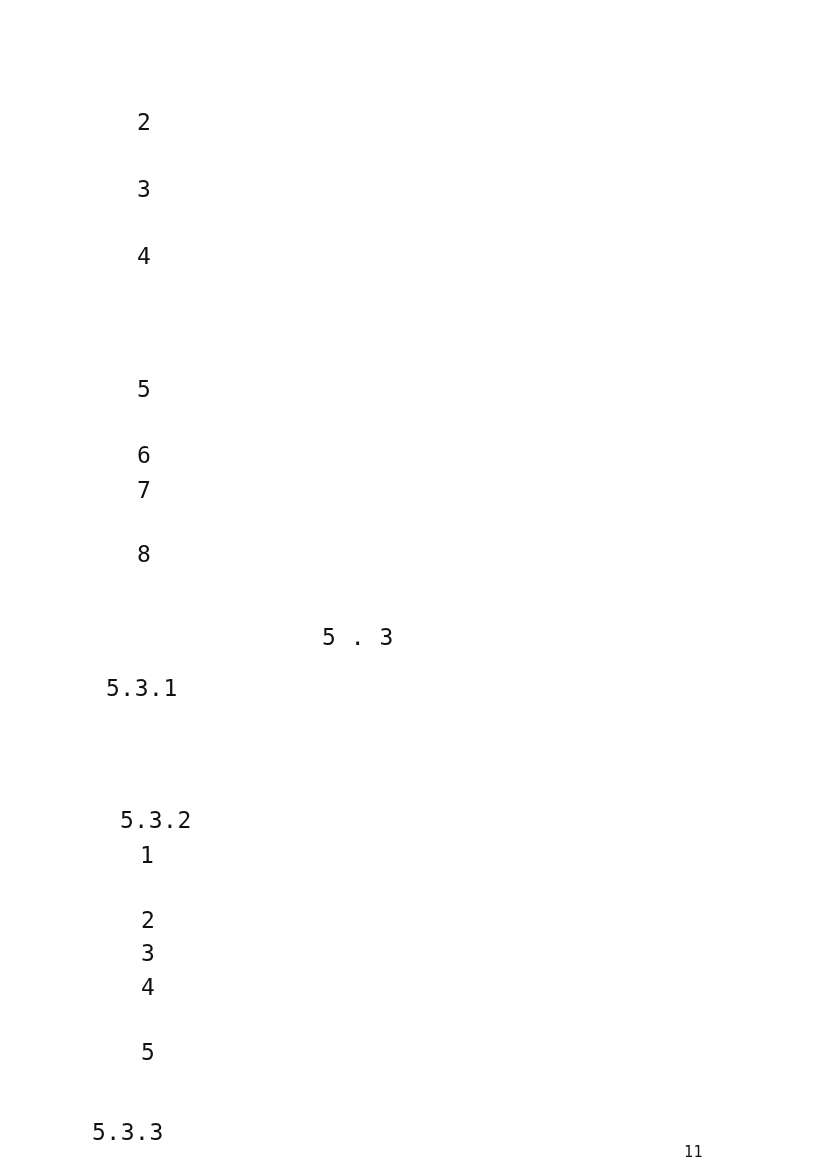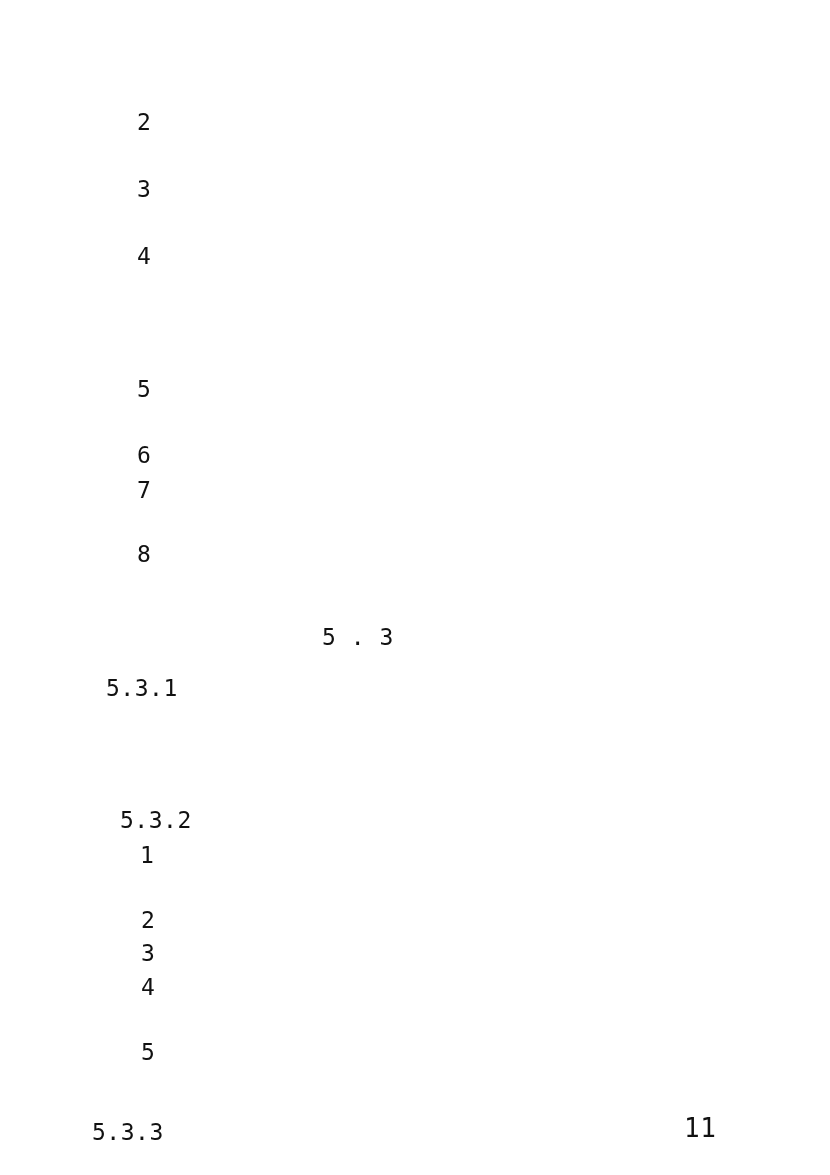--- a/index.html
+++ b/index.html
@@ -20,21 +20,22 @@
     position: absolute;
     font-size: 23px;
     line-height: 24px;
     white-space: pre;
     letter-spacing: 0.5px;
   }
   .heading {
     font-size: 23px;
   }
   .pageno {
-    font-size: 26px;
+    font-size: 15px;
+    margin-top: 24px;
   }
 </style>
 </head>
 <body>
 
 <div class="page">
 
   <span class="txt" style="left:137px; top:110px;">2</span>
   <span class="txt" style="left:137px; top:177px;">3</span>
   <span class="txt" style="left:137px; top:244px;">4</span>

